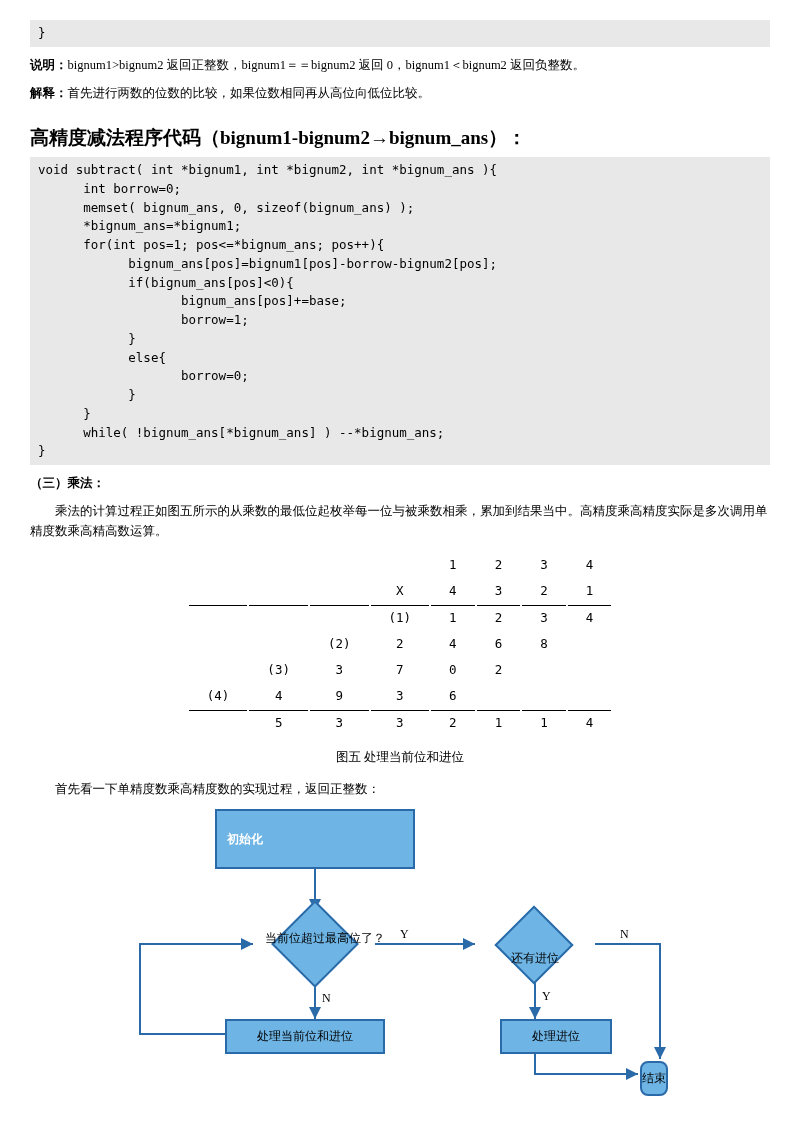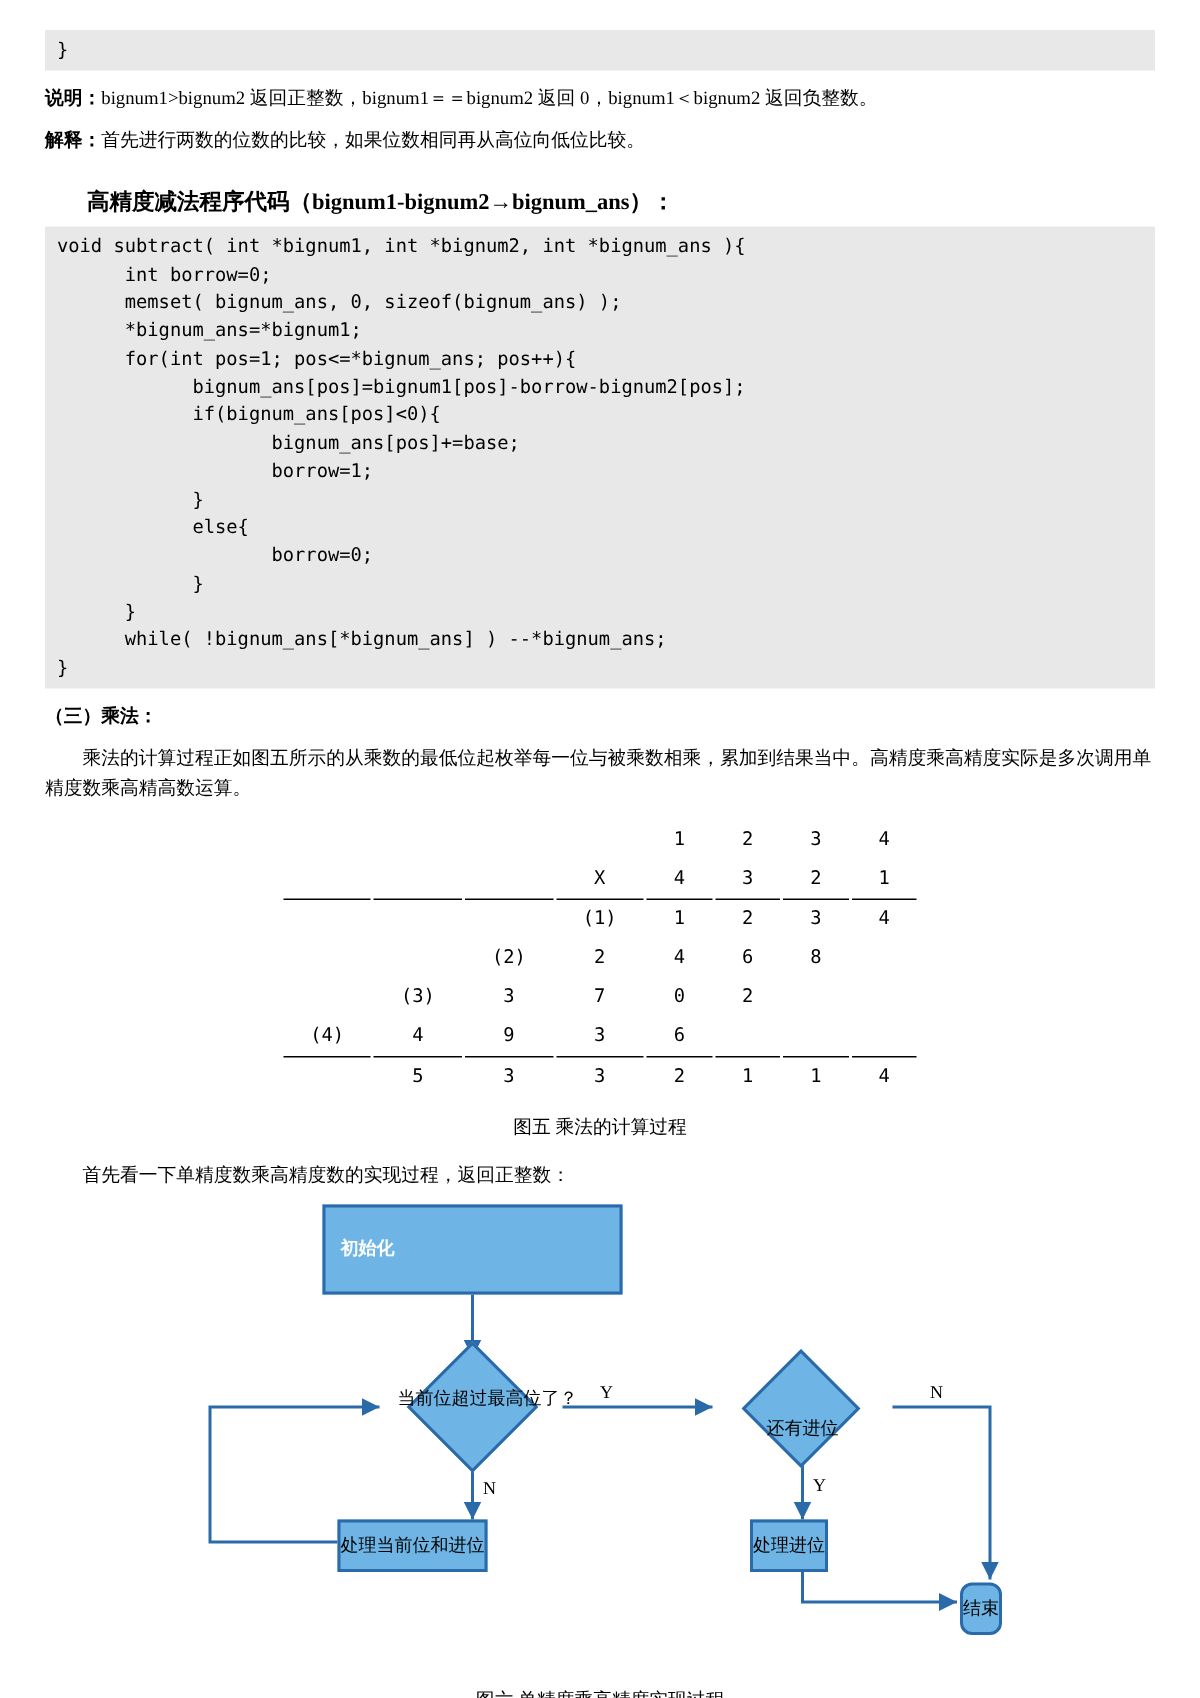--- a/index.html
+++ b/index.html
@@ -1,33 +1,33 @@
 <!DOCTYPE html>
 <html><head>
 <meta charset="utf-8">
 <style>
 * { box-sizing: border-box; margin: 0; padding: 0; }
 body { font-family: "SimSun", serif; font-size: 13px; background: #fff; width: 800px; margin: 0 auto; padding: 20px 30px; color: #000; line-height: 1.6; }
 .code-block { background: #e8e8e8; padding: 4px 8px; font-family: "SimSun", monospace; font-size: 12.5px; line-height: 1.5; white-space: pre; margin-bottom: 8px; }
 .para { margin: 8px 0; font-size: 12.5px; }
 .bold { font-weight: bold; }
-.section-title { font-weight: bold; margin-top: 20px; margin-bottom: 4px; font-size: 15px; margin-left: 28px; }
+.section-title { font-weight: bold; margin-top: 20px; margin-bottom: 4px; font-size: 19px; }
 .red { color: #000000; font-weight: bold; }
 .indent { text-indent: 2em; }
 .mult-table { margin: 10px auto; font-family: "SimSun", monospace; font-size: 12.5px; }
 .mult-table td { padding: 2px 18px; text-align: center; min-width: 20px; }
 .mult-table .line-above td { border-top: 1px solid #000; }
 .caption { text-align: center; margin: 6px 0 12px; font-size: 12.5px; }
 .flowchart { position: relative; width: 640px; height: 300px; margin: 10px auto 0; }
 .fbox { position: absolute; border: 2px solid #2a6aa8; background: #6eb5e5; font-size: 12px; text-align: center; display: flex; align-items: center; justify-content: center; padding: 4px; }
 .fbox-init { left: 135px; top: 0; width: 200px; height: 60px; text-align: left; flex-direction: column; align-items: flex-start; padding: 6px 10px; color: #000; }
 .fbox-init .init-title { color: #fff; font-weight: bold; font-family: Liberation Serif, serif; }
 .diamond { position: absolute; width: 120px; height: 60px; transform: rotate(45deg); border: 2px solid #2a6aa8; background: #6eb5e5; }
 .diamond-label { position: absolute; width: 140px; text-align: center; font-size: 12px; z-index: 2; }
-.rect { position: absolute; border: 2px solid #2a6aa8; background: #6eb5e5; font-size: 12px; display: flex; align-items: center; justify-content: center; padding: 6px 0; }
+.rect { position: absolute; border: 2px solid #2a6aa8; background: #6eb5e5; font-size: 12px; display: flex; align-items: center; justify-content: center; padding: 6px 30px; }
 .end-box { position: absolute; border: 2px solid #2a6aa8; background: #6eb5e5; border-radius: 8px; font-size: 12px; padding: 6px 0; }
 svg.conn { position: absolute; left: 0; top: 0; width: 640px; height: 300px; pointer-events: none; }
 .yn { position: absolute; font-size: 12px; }
 </style>
 </head>
 <body>
 
 <div class="code-block">}</div>
 
 <p class="para"><span class="bold">说明：</span><span>bignum1&gt;bignum2 返回正整数，bignum1＝＝bignum2 返回 0，bignum1＜bignum2 返回负整数。</span></p>
@@ -125,21 +125,21 @@
         <td>3</td>
         <td>3</td>
         <td>2</td>
         <td>1</td>
         <td>1</td>
         <td>4</td>
       </tr>
 </tbody>
   </table>
 
-<p class="caption">图五  乘法的计算过程</p>
+<p class="caption">图五  处理当前位和进位</p>
 
 <p class="para indent">首先看一下单精度数乘高精度数的实现过程，返回正整数：</p>
 
 <div class="flowchart">
   <svg class="conn">
     <defs>
         <marker id="ah" markerWidth="8" markerHeight="8" refX="6" refY="3" orient="auto">
           <path d="M0,0 L6,3 L0,6 Z" fill="#2a6aa8"></path>
         </marker>
       </defs>

